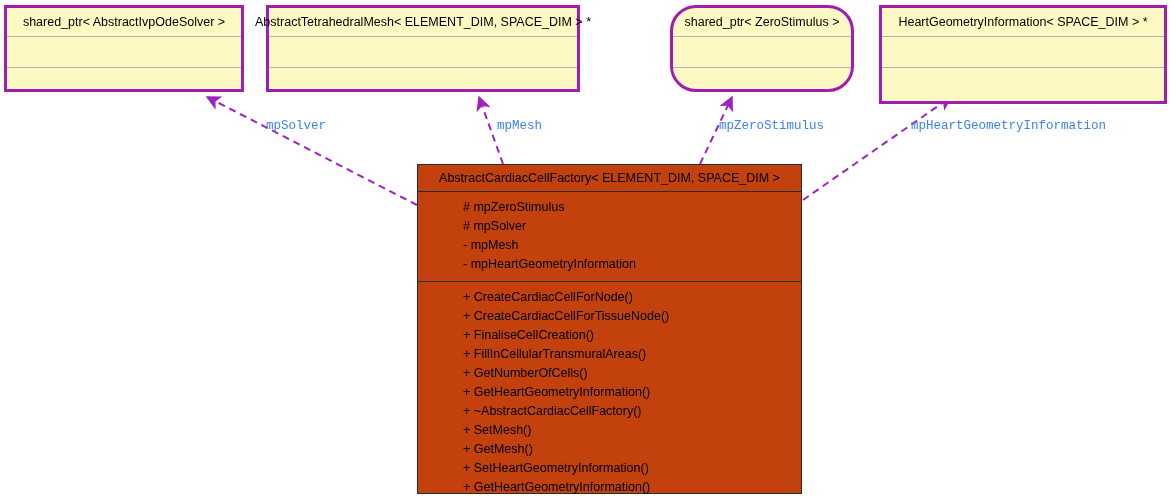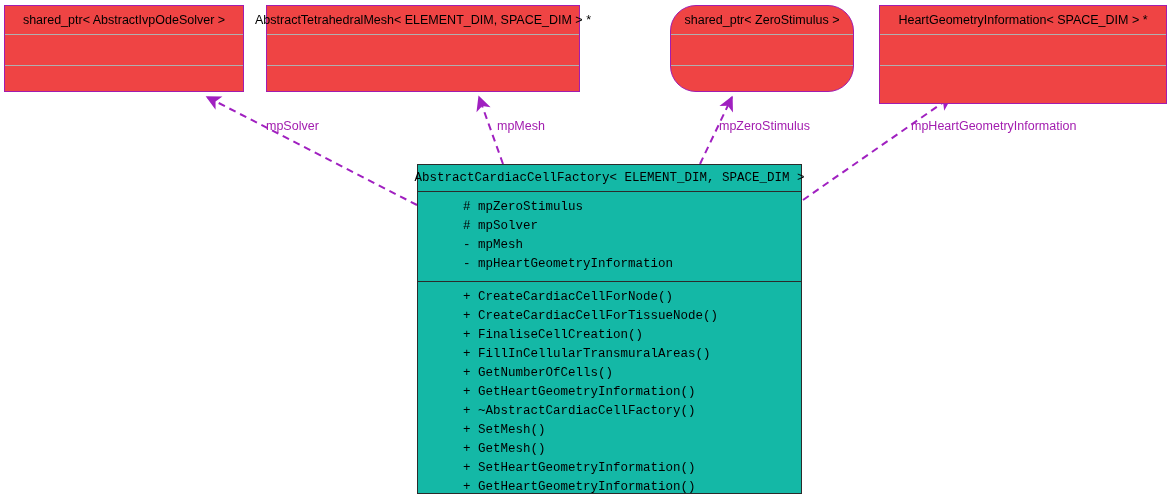--- a/index.html
+++ b/index.html
@@ -31,22 +31,22 @@
   
   .uml-node {
     position: absolute;
     box-sizing: border-box;
     font-size: 12.5px;
     line-height: 1;
   }
 
   
   .node-plain {
-    background: #ef4444;
-    border: 1px solid #a21caf;
+    background: #fef9c3;
+    border: 3px solid #a21caf;
   }
   .node-plain .node-title {
     box-sizing: border-box;
     height: 28px;
     display: flex;
     align-items: center;
     justify-content: center;
     padding: 0 8px;
     color: #000000;
     white-space: nowrap;
@@ -58,23 +58,22 @@
   }
   .node-plain .node-empty-attrs {
     height: 30px;
   }
   .node-plain .node-empty-ops {
     height: 25px;
   }
 
   
   .node-main {
-    background: #14b8a6;
+    background: #c2410c;
     border: 1px solid #2b2b2b;
-    font-family: Liberation Mono, monospace;
   }
   .node-main .node-title {
     box-sizing: border-box;
     height: 26px;
     display: flex;
     align-items: center;
     justify-content: center;
     padding: 0 10px;
     color: #000000;
     white-space: nowrap;
@@ -94,23 +93,24 @@
     padding-left: 11px;
     color: #000000;
     white-space: nowrap;
     font-size: 12.5px;
   }
 
   
   .edge-label {
     position: absolute;
     font-size: 12.5px;
-    color: #a21caf;
+    color: #3b82f6;
     white-space: nowrap;
     line-height: 1;
+    font-family: Liberation Mono, monospace;
   }
 </style>
 </head>
 <body>
 
 <div id="diagram">
 
   <svg id="edge-layer" viewBox="0 0 1171 501" width="1171" height="501" xmlns="http://www.w3.org/2000/svg">
     <defs>
       <marker id="open-arrow" viewBox="0 0 12 12" refX="10" refY="6" markerWidth="9" markerHeight="9" orient="auto-start-reverse">

